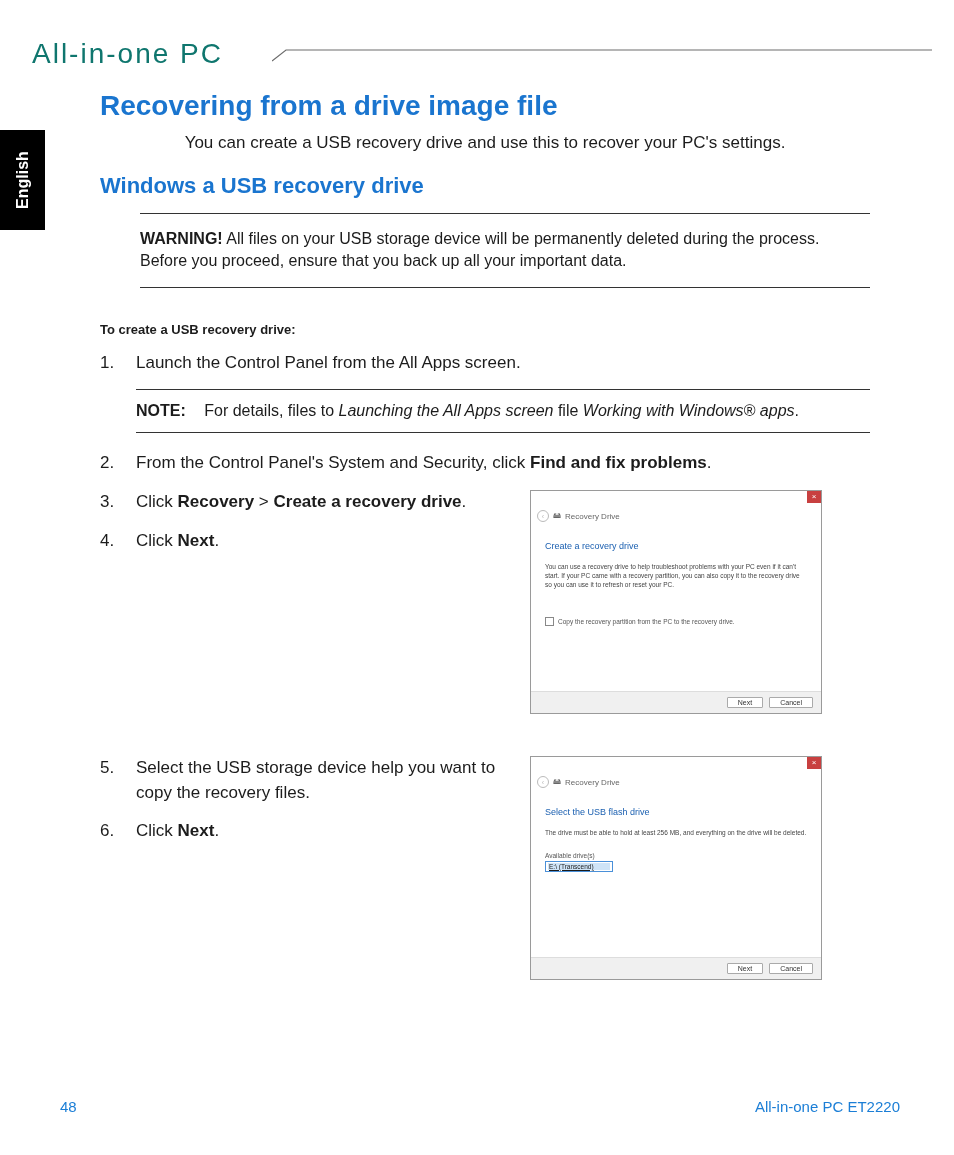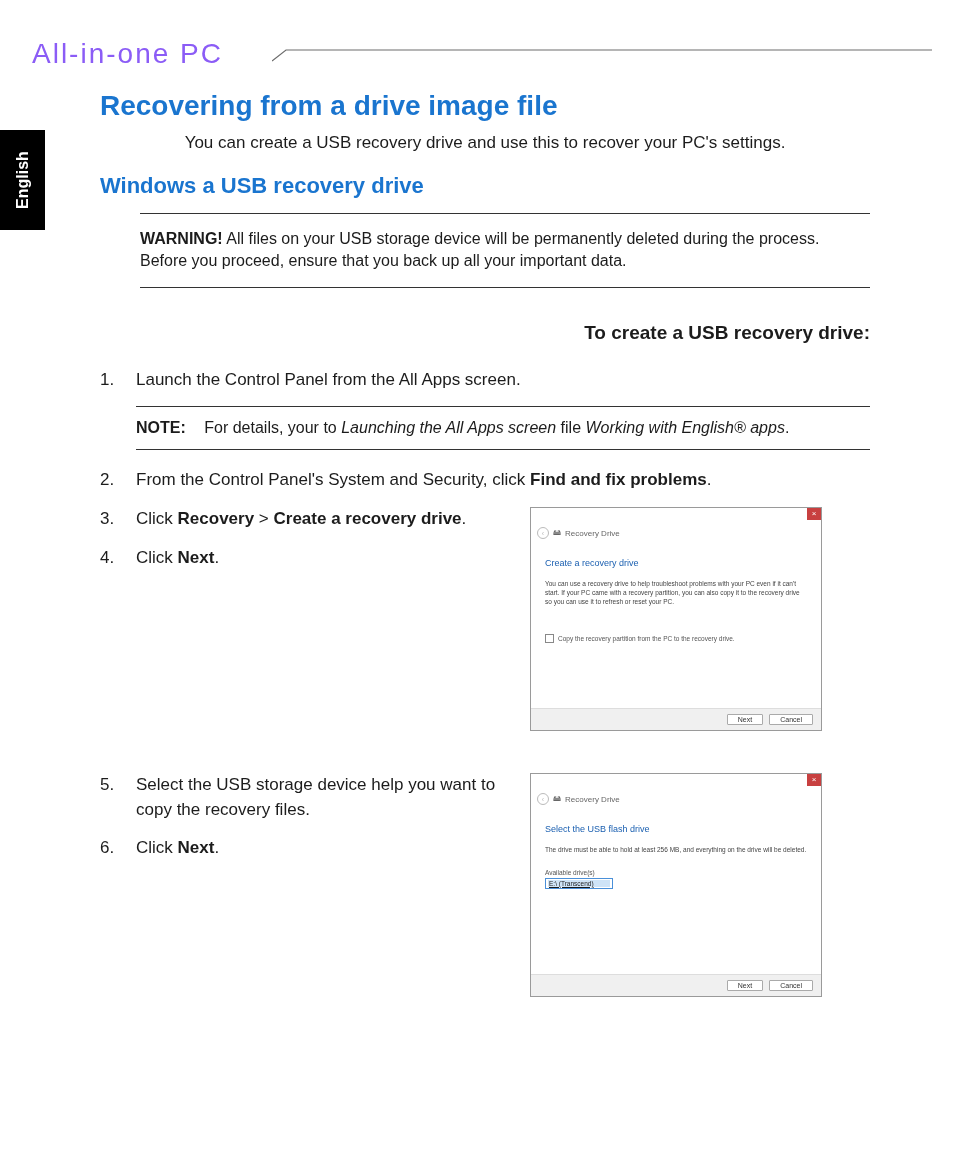--- a/index.html
+++ b/index.html
@@ -7,36 +7,36 @@
     --text:#1c1c1c;
     --rule:#333;
     --lightblue:#1b7ed6;
   }
   html,body{margin:0;padding:0;background:#fff;color:var(--text);}
   body{width:954px;height:1155px;position:relative;font-family:"Myriad Pro","Segoe UI",Arial,sans-serif;font-size:16px;}
   .page{position:relative;width:954px;height:1155px;box-sizing:border-box;}
 
   
   .hdr{position:absolute;left:32px;top:40px;height:30px;width:890px;}
-  .hdr-title{font-family:"Trebuchet MS","Arial",sans-serif;font-size:28px;letter-spacing:2px;color:#8b5cf6;line-height:1;text-align:center;}
+  .hdr-title{font-family:"Trebuchet MS","Arial",sans-serif;font-size:28px;letter-spacing:2px;color:#0f766e;line-height:1;text-align:center;}
   .hdr-line{position:absolute;left:240px;top:9px;width:660px;height:12px;}
   .hdr-line svg{display:block;}
 
   
   .sidetab{position:absolute;left:0;top:130px;width:45px;height:100px;background:#000;color:#fff;display:flex;align-items:center;justify-content:center;}
   .sidetab span{transform:rotate(-90deg);font-weight:700;font-family:"Segoe UI",Arial,sans-serif;font-size:16px;white-space:nowrap;}
 
   
   .content{position:absolute;left:100px;top:90px;width:770px;}
   h1{color:var(--blue);font-family:Verdana,Geneva,sans-serif;font-weight:700;font-size:28px;margin:0 0 10px 0;}
   p.intro{margin:6px 0 18px 0;font-size:17px;line-height:1.35;text-align:center;}
   h2{color:var(--blue);font-family:"Myriad Pro","Segoe UI",Arial,sans-serif;font-weight:700;font-size:22px;margin:10px 0 14px 0;}
   .ruled{margin:1px 0 8px 40px;padding:14px 0;border-top:1px solid var(--rule);border-bottom:1px solid var(--rule);font-size:16px;line-height:1.4;}
   .ruled .label{font-weight:700;}
-  .sub-head{font-weight:700;font-size:19px;margin:34px 0 24px 0;text-align:right;}
+  .sub-head{font-weight:700;font-size:13px;margin:34px 0 14px 0;}
   ol.steps{list-style:none;margin:0;padding:0;}
   ol.steps>li{display:flex;gap:18px;font-size:17px;line-height:1.45;margin:0 0 14px 0;}
   ol.steps>li .num{min-width:18px;}
   ol.steps>li .txt{flex:1;}
   .b{font-weight:700;}
   .i{font-style:italic;}
   .note-box{margin:8px 0 18px 36px;padding:12px 0;border-top:1px solid var(--rule);border-bottom:1px solid var(--rule);font-size:16px;}
   .note-box .label{font-weight:700;margin-right:14px;}
   .cols{display:flex;gap:20px;align-items:flex-start;margin-top:4px;}
   .cols .left{flex:0 0 410px;}
@@ -96,21 +96,21 @@
     <ol class="steps">
       <li>
         <span class="num">1.</span>
         <span class="txt">Launch the Control Panel from the All Apps screen.</span>
       </li>
     </ol>
 
     <div class="note-box">
       <span class="label">NOTE:</span>
       <span>
-        <span>For details, your to </span><span class="i">Launching the All Apps screen</span><span> file </span><span class="i">Working with English® apps</span><span>.</span>
+        <span>For details, files to </span><span class="i">Launching the All Apps screen</span><span> file </span><span class="i">Working with Windows® apps</span><span>.</span>
       </span>
     </div>
 
     <ol class="steps">
       <li>
         <span class="num">2.</span>
         <span class="txt">
           <span>From the Control Panel's System and Security, click </span><span class="b">Find and fix problems</span><span>.</span>
         </span>
       </li>
@@ -195,14 +195,18 @@
           <div class="wiz-footer">
             <span class="wiz-btn">Next</span>
             <span class="wiz-btn">Cancel</span>
           </div>
         </div>
       </div>
     </div>
 
   </div>
 
+  <div class="pfoot">
+    <span class="pnum">48</span>
+    <span class="model">All-in-one PC ET2220</span>
+  </div>
 
 </div>
 
 </body></html>

